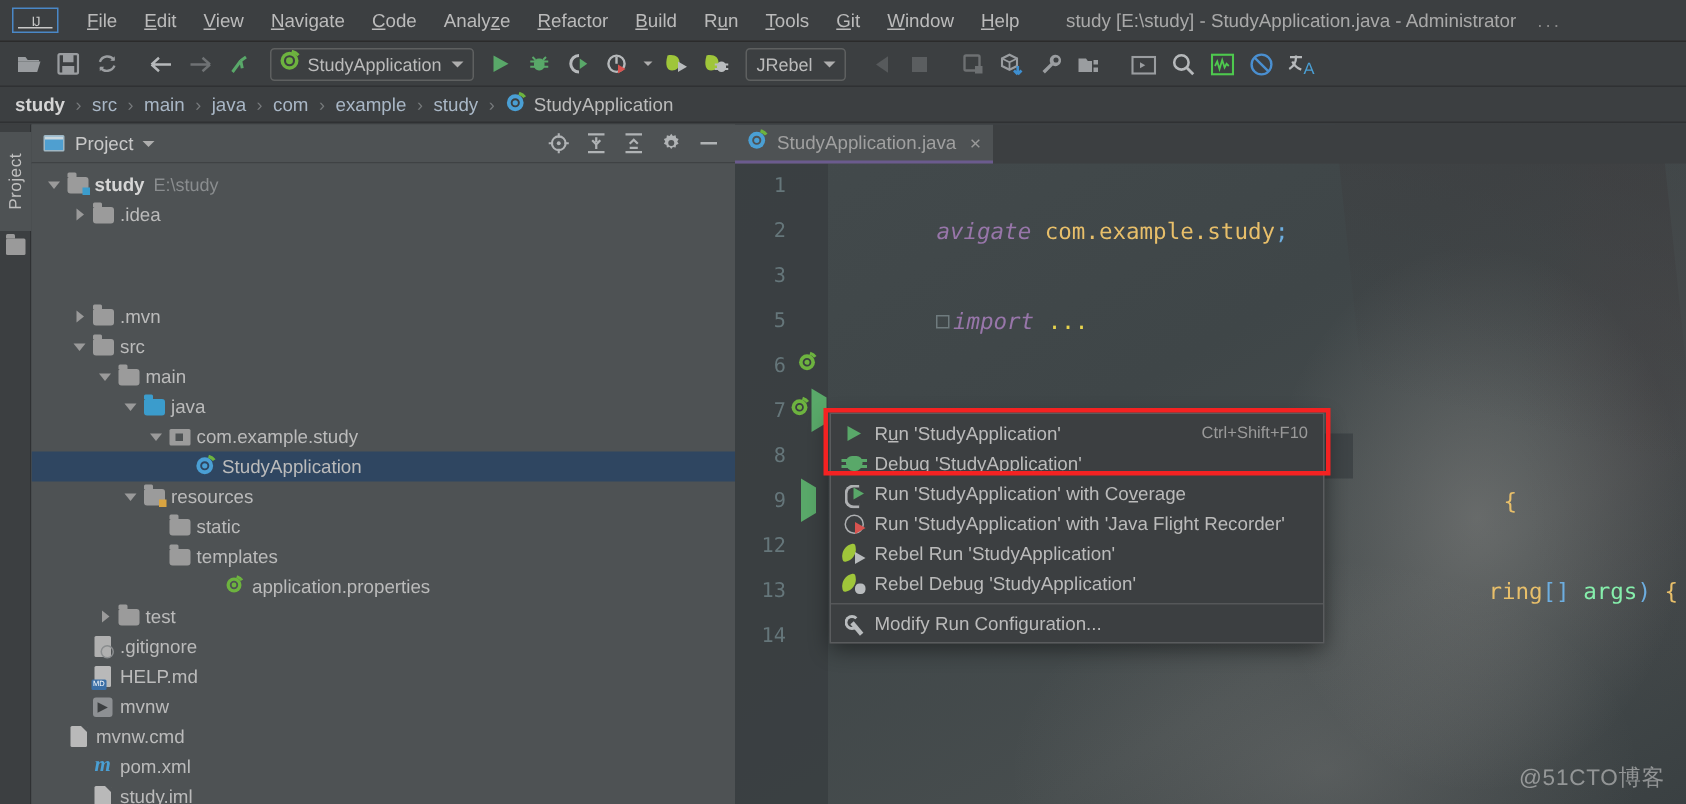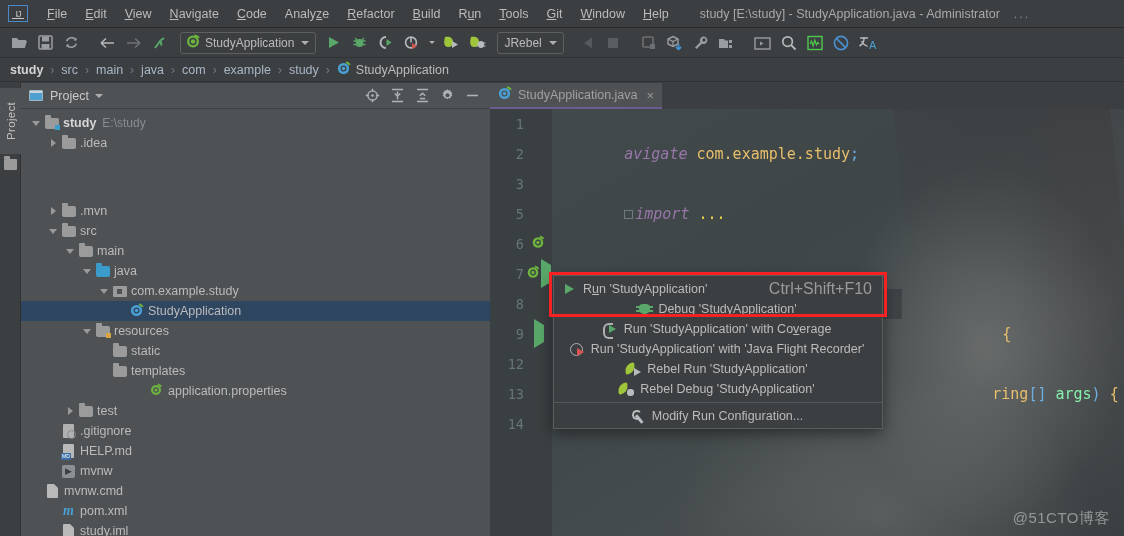--- a/index.html
+++ b/index.html
@@ -18,21 +18,21 @@
 
   
   .menubar {
     position: absolute; left: 0; top: 0;
     width: 1124px; height: 28px;
     background: #3c3f41;
     display: flex; align-items: center;
     border-bottom: 1px solid #2b2b2b;
   }
   .ij-logo {
-    width: 20px; height: 17px; margin-left: 8px; margin-right: 10px;
+    width: 31px; height: 17px; margin-left: 8px; margin-right: 10px;
     border: 1px solid #4a88c7;
     background: #3c3f41;
     display: flex; align-items: center; justify-content: center;
     font-size: 9px; color: #c8c8c8; font-weight: normal;
     letter-spacing: -1px;
     position: relative;
   }
   .ij-logo::after {
     content: ""; position: absolute; bottom: 2px; left: 3px; right: 3px;
     height: 1.5px; background: #c8c8c8;
@@ -393,25 +393,24 @@
     padding: 3px 0 2px 0;
   }
   .pmi {
     height: 20px;
     display: flex; align-items: center;
     padding: 0 10px 0 6px;
     font-size: 12.5px;
     color: #bbbbbb;
     cursor: default;
     white-space: nowrap;
-    justify-content: center;
   }
   .pmi .pm-icon { width: 18px; display: flex; align-items: center; justify-content: center; margin-right: 5px; flex: 0 0 18px; }
   .pmi .pm-label .mn { text-decoration: underline; }
-  .pmi .pm-shortcut { margin-left: auto; color: #9a9a9a; font-size: 16px; padding-left: 22px; }
+  .pmi .pm-shortcut { margin-left: auto; color: #9a9a9a; font-size: 11px; padding-left: 22px; }
   .pm-sep { height: 1px; background: #555759; margin: 3px 0; }
 
   .redbox {
     position: absolute;
     left: 549px; top: 272px;
     width: 338px; height: 45px;
     border: 3px solid #f42222;
     z-index: 30;
     pointer-events: none;
   }

